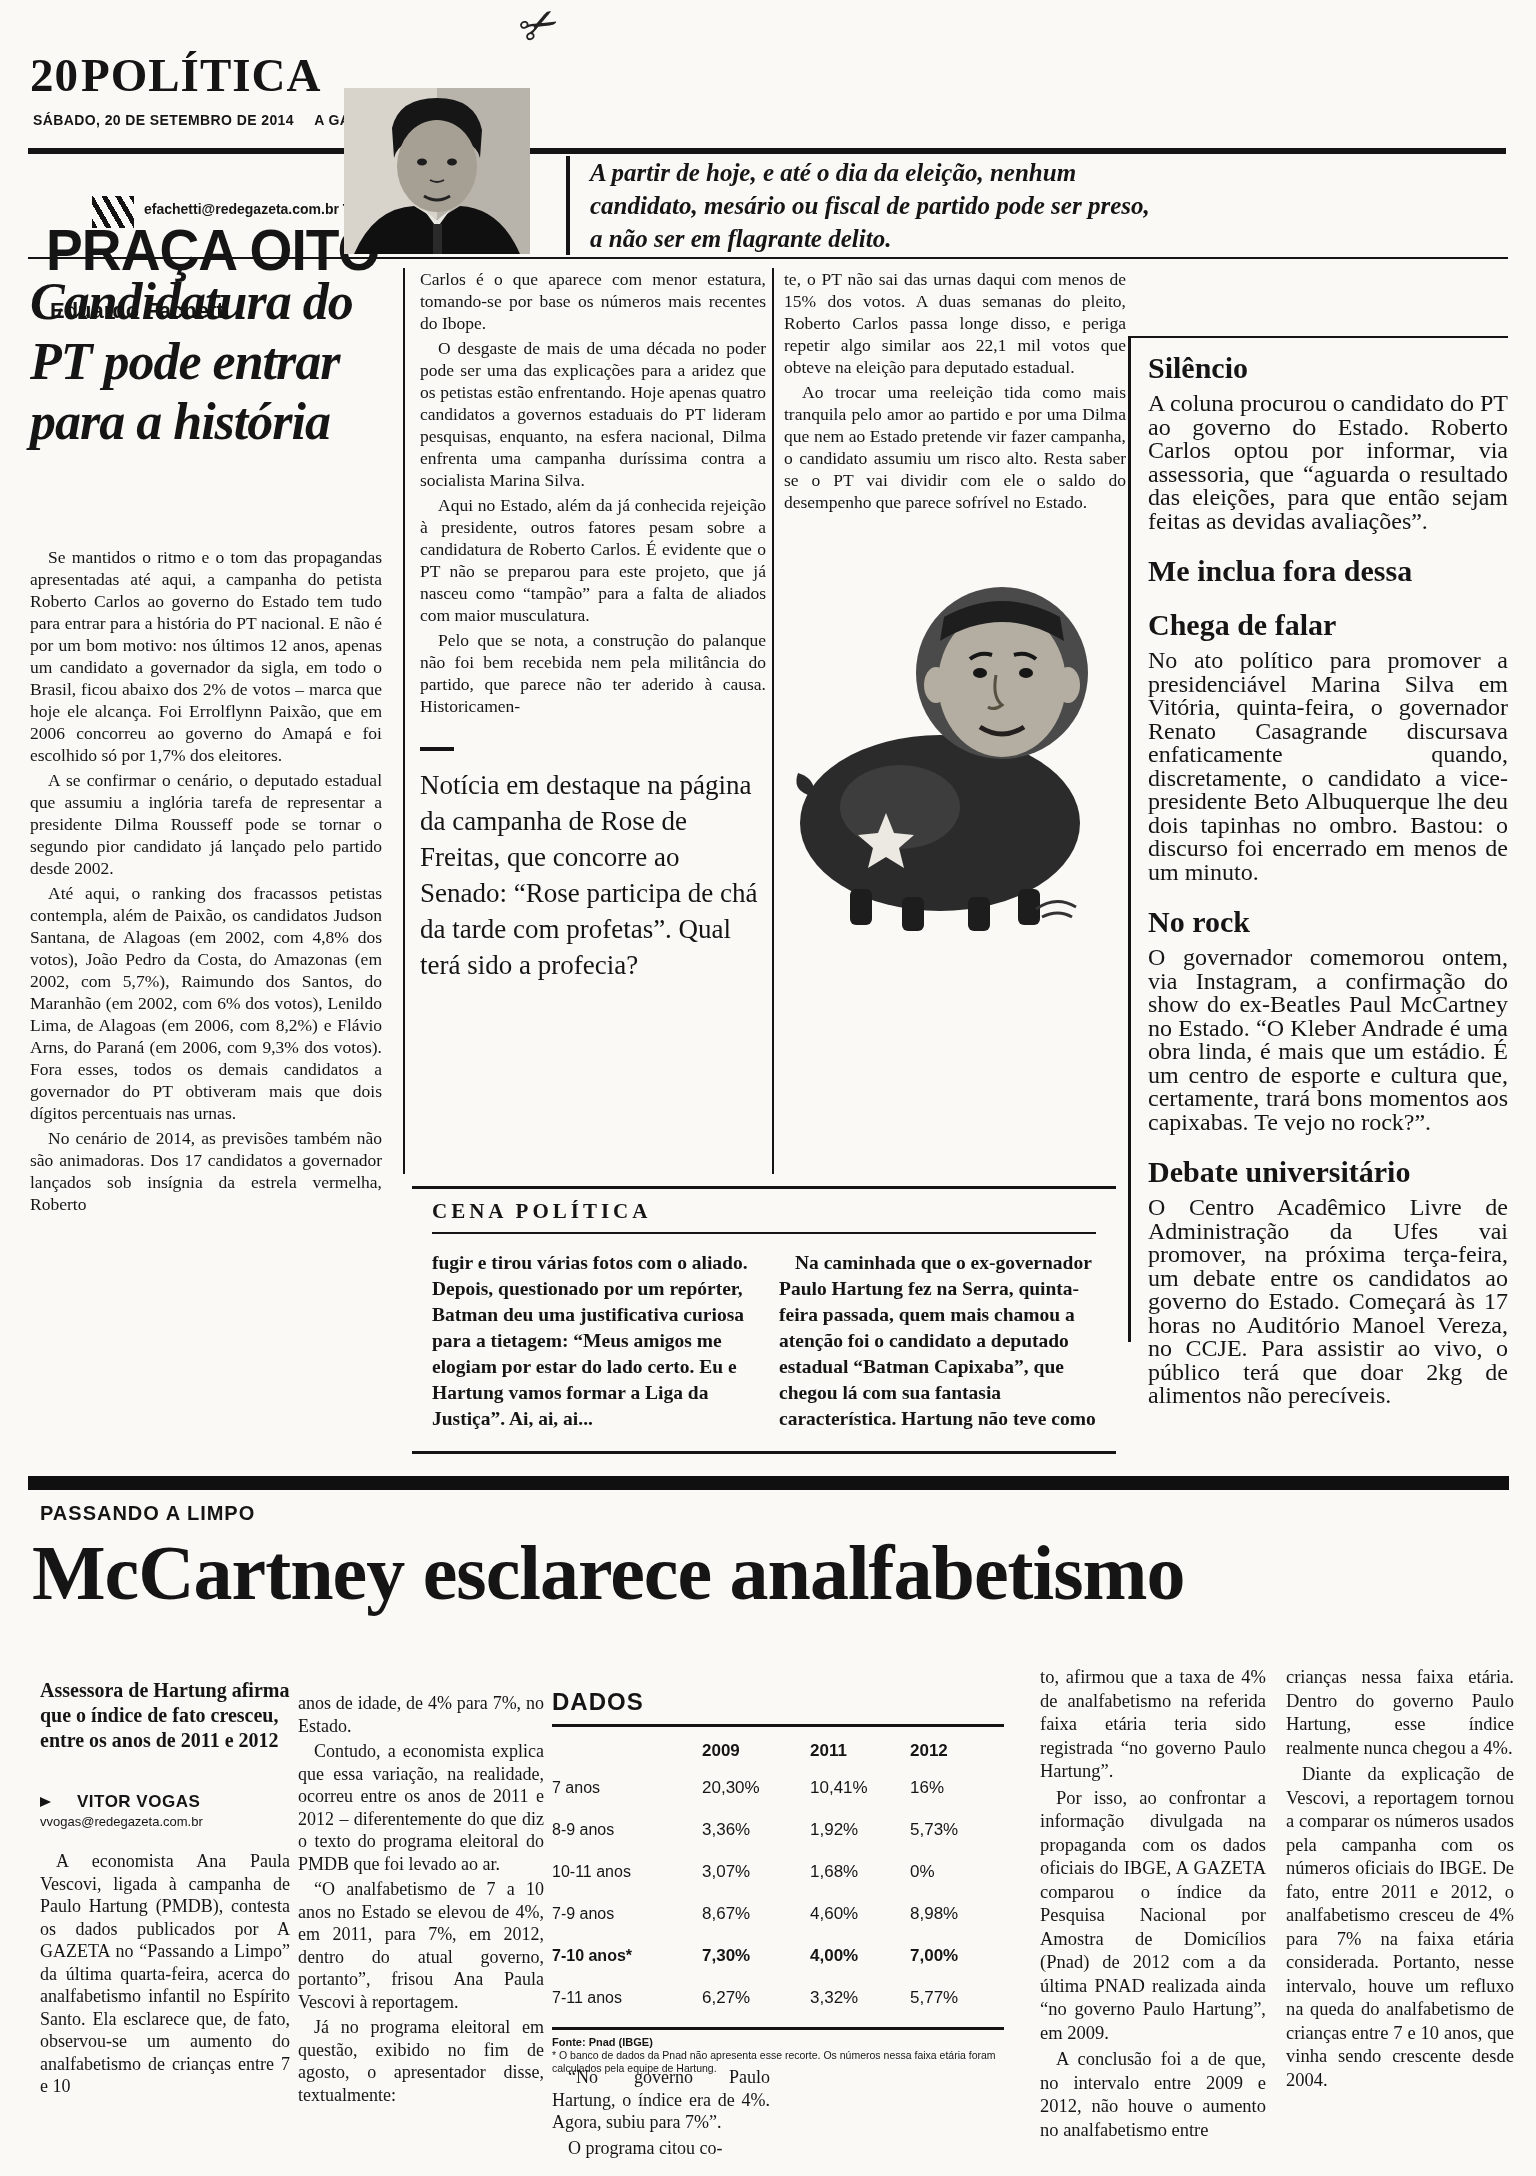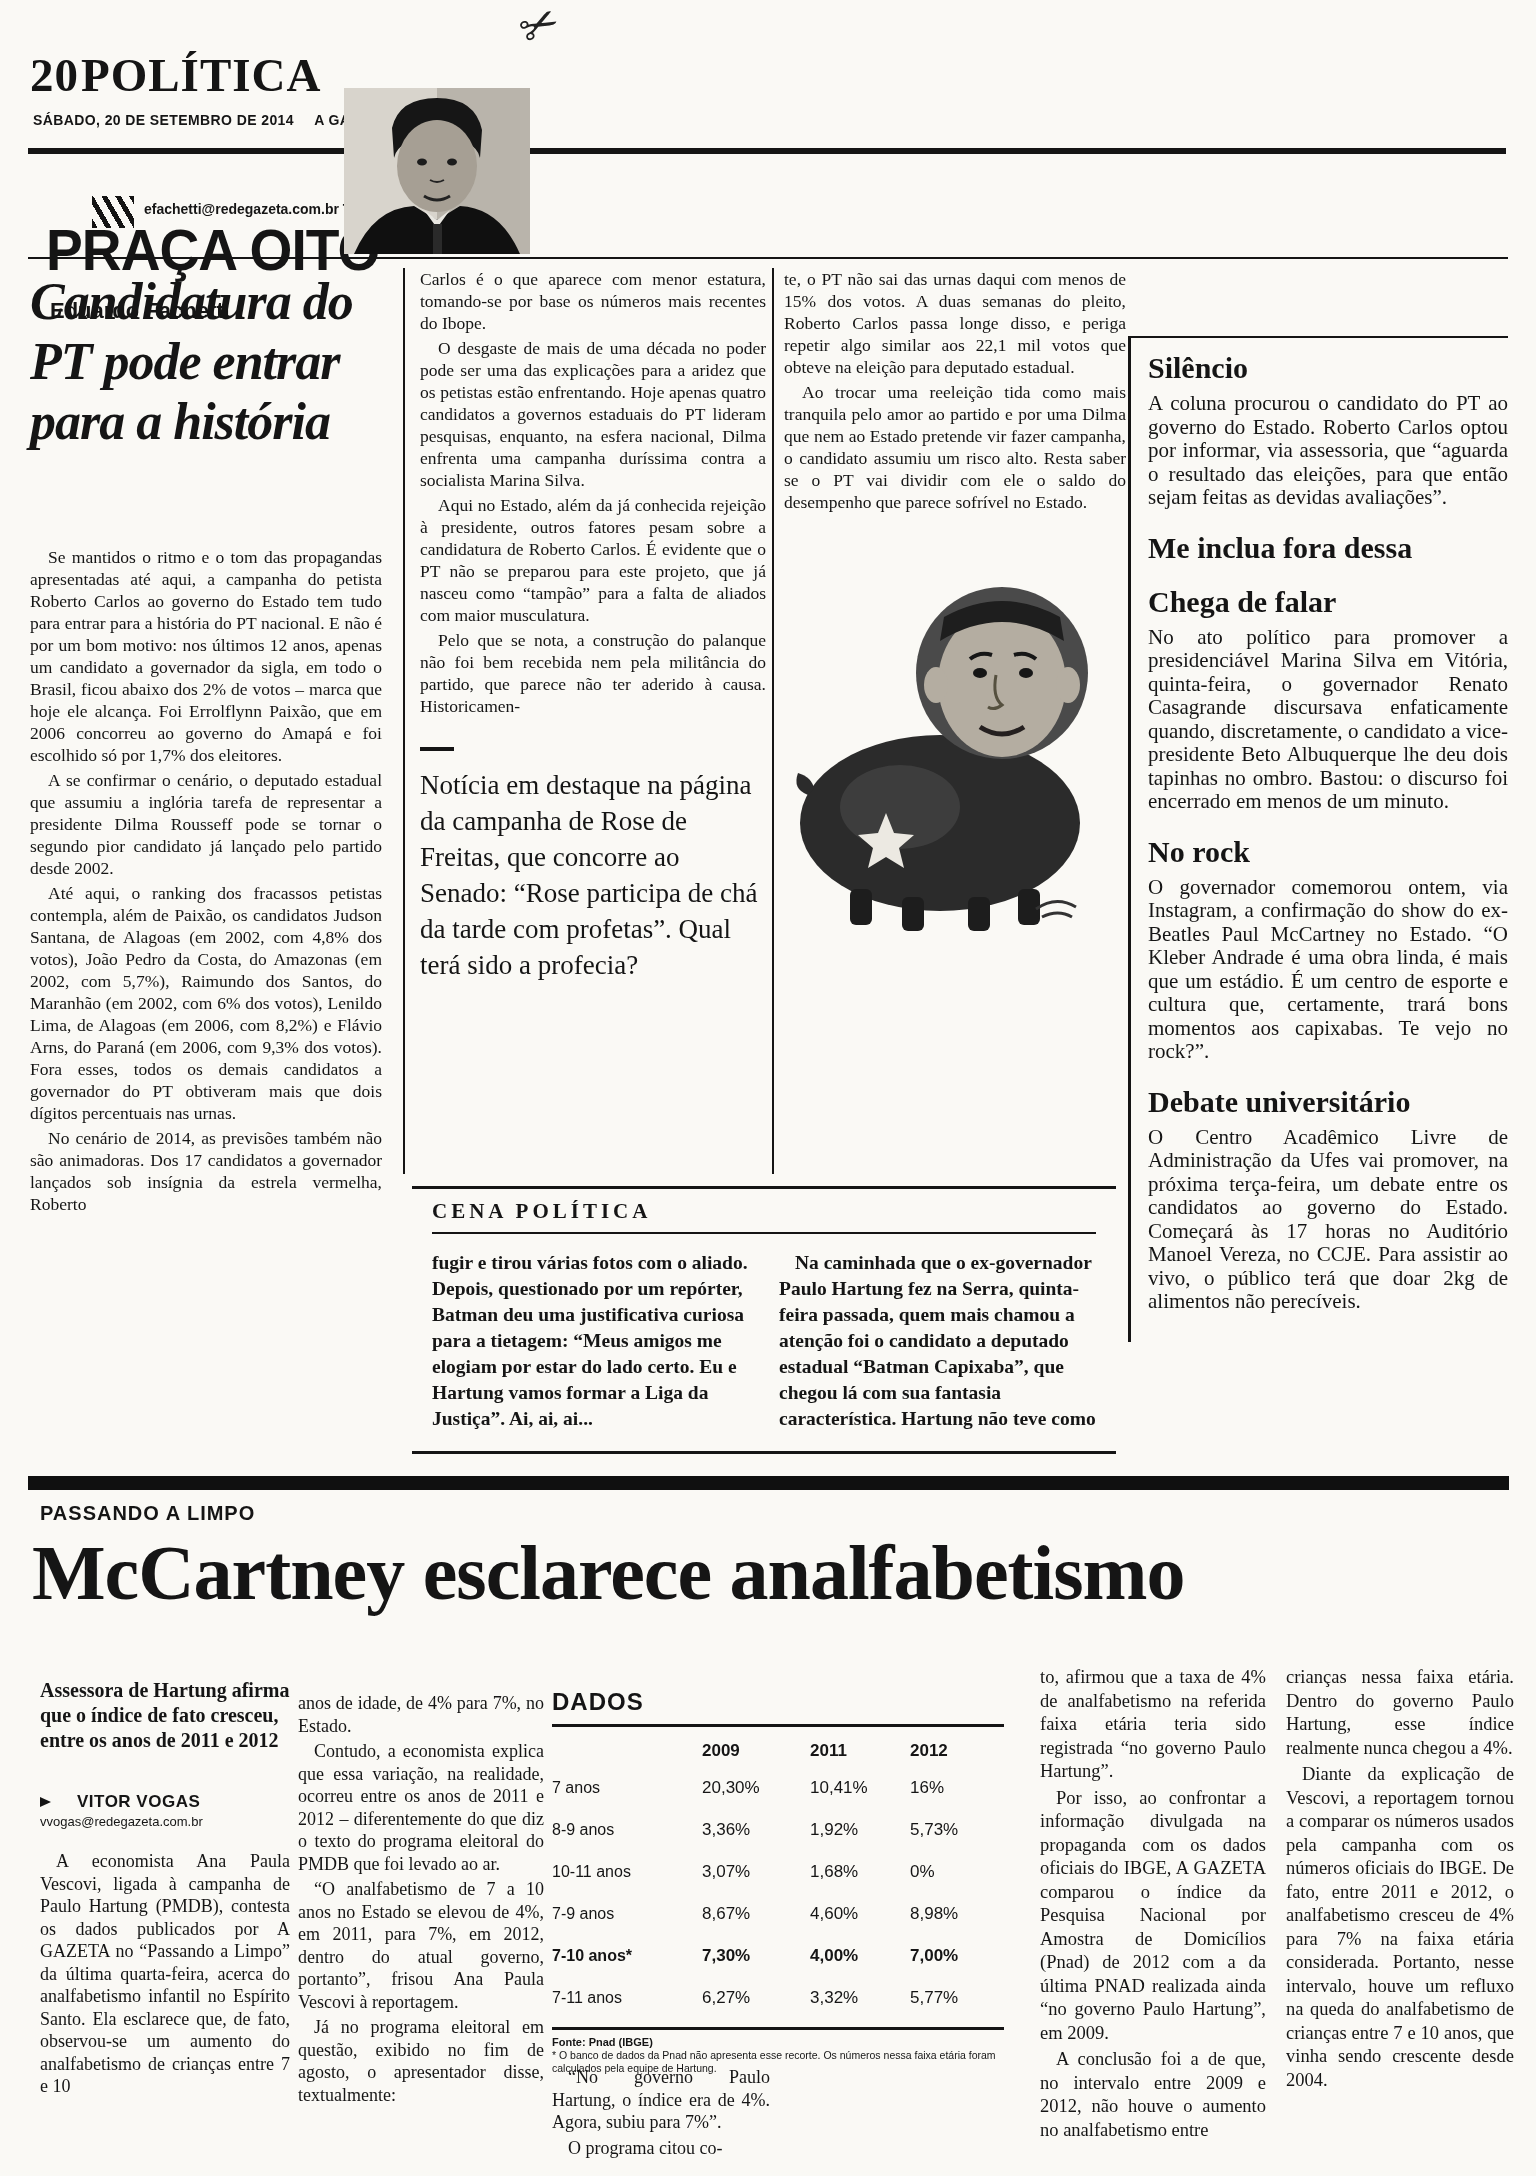--- a/index.html
+++ b/index.html
@@ -28,21 +28,21 @@
   .headline{font-style:italic;font-weight:bold;font-size:52px;line-height:60px;letter-spacing:-1px;}
   .bodycol p{margin:0 0 3px;text-indent:18px;font-size:17.5px;line-height:22px;text-align:justify;}
   .bodycol p.cont{text-indent:0;}
   .pullquote{margin-top:30px;}
   .pq-dash{width:34px;height:4px;background:#151515;margin-bottom:16px;}
   .pq-text{font-size:27px;line-height:36px;}
 
   .sidebar{width:360px;}
   .sidebar h3{font-size:30px;font-weight:bold;margin:22px 0 8px;line-height:32px;}
   .sidebar .sec:first-child h3{margin-top:0;}
-  .sidebar p{margin:0;font-size:21px;line-height:23.5px;text-align:justify;}
+  .sidebar p{margin:0;font-size:24px;line-height:23.5px;text-align:justify;}
 
   
   .cena{border-top:3px solid #151515;border-bottom:3px solid #151515;box-sizing:border-box;padding:10px 20px 16px;}
   .cena-title{font-weight:bold;font-size:21px;letter-spacing:4px;}
   .cena-line{height:2px;background:#151515;margin:8px 0 16px;}
   .cena-cols{display:flex;gap:30px;}
   .cena-cols .c{flex:1;font-weight:bold;font-size:19.5px;line-height:26px;}
   .cena-cols p{margin:0;text-indent:16px;}
   .cena-cols p.cont{text-indent:0;}
 
@@ -100,20 +100,21 @@
       <ellipse cx="78" cy="74" rx="5" ry="3.5" fill="#1c1c1c"></ellipse>
       <ellipse cx="108" cy="74" rx="5" ry="3.5" fill="#1c1c1c"></ellipse>
       <path d="M86 92 Q93 96 100 92" stroke="#222" stroke-width="2" fill="none"></path>
       <path d="M80 108 Q93 116 106 108" stroke="#222" stroke-width="3" fill="none"></path>
       <path d="M10 166 Q30 120 70 118 L93 132 L116 118 Q156 120 176 166 Z" fill="#101010"></path>
       <path d="M80 122 L93 140 L106 122 L93 132 Z" fill="#e8e6e0"></path>
       <rect x="89" y="136" width="9" height="30" fill="#2a2a2a"></rect>
     </svg>
   </div>
 
+  <div class="abs lead-quote" style="left:566px;top:156px;width:560px;">A partir de hoje, e até o dia da eleição, nenhum candidato, mesário ou fiscal de partido pode ser preso, a não ser em flagrante delito.</div>
 
   <div class="abs hrule" style="left:28px;top:257px;width:1480px;height:2px;"></div>
 
   <div class="abs headline" style="left:30px;top:272px;width:362px;">Candidatura do PT pode entrar para a história</div>
 
   <div class="abs bodycol" style="left:30px;top:546px;width:352px;">
     <p>Se mantidos o ritmo e o tom das propagandas apresentadas até aqui, a campanha do petista Roberto Carlos ao governo do Estado tem tudo para entrar para a história do PT nacional. E não é por um bom motivo: nos últimos 12 anos, apenas um candidato a governador da sigla, em todo o Brasil, ficou abaixo dos 2% de votos – marca que hoje ele alcança. Foi Errolflynn Paixão, que em 2006 concorreu ao governo do Amapá e foi escolhido só por 1,7% dos eleitores.</p>
     <p>A se confirmar o cenário, o deputado estadual que assumiu a inglória tarefa de representar a presidente Dilma Rousseff pode se tornar o segundo pior candidato já lançado pelo partido desde 2002.</p>
     <p>Até aqui, o ranking dos fracassos petistas contempla, além de Paixão, os candidatos Judson Santana, de Alagoas (em 2002, com 4,8% dos votos), João Pedro da Costa, do Amazonas (em 2002, com 5,7%), Raimundo dos Santos, do Maranhão (em 2002, com 6% dos votos), Lenildo Lima, de Alagoas (em 2006, com 8,2%) e Flávio Arns, do Paraná (em 2006, com 9,3% dos votos). Fora esses, todos os demais candidatos a governador do PT obtiveram mais que dois dígitos percentuais nas urnas.</p>
     <p>No cenário de 2014, as previsões também não são animadoras. Dos 17 candidatos a governador lançados sob insígnia da estrela vermelha, Roberto</p>

